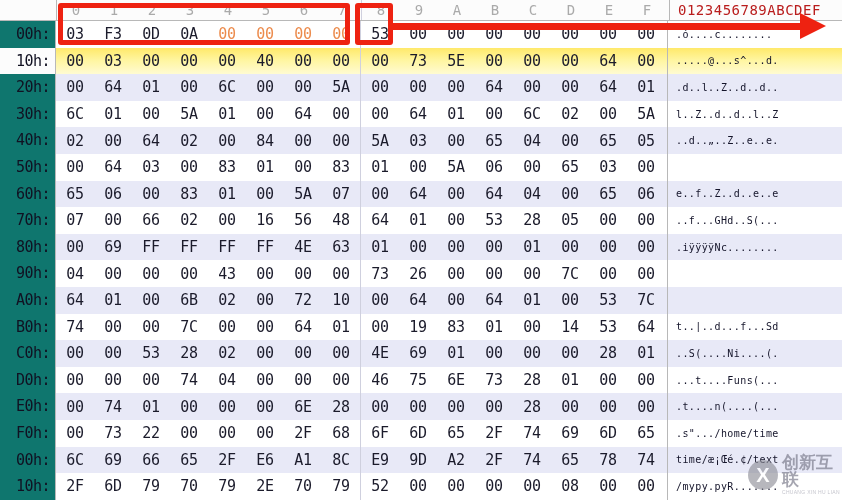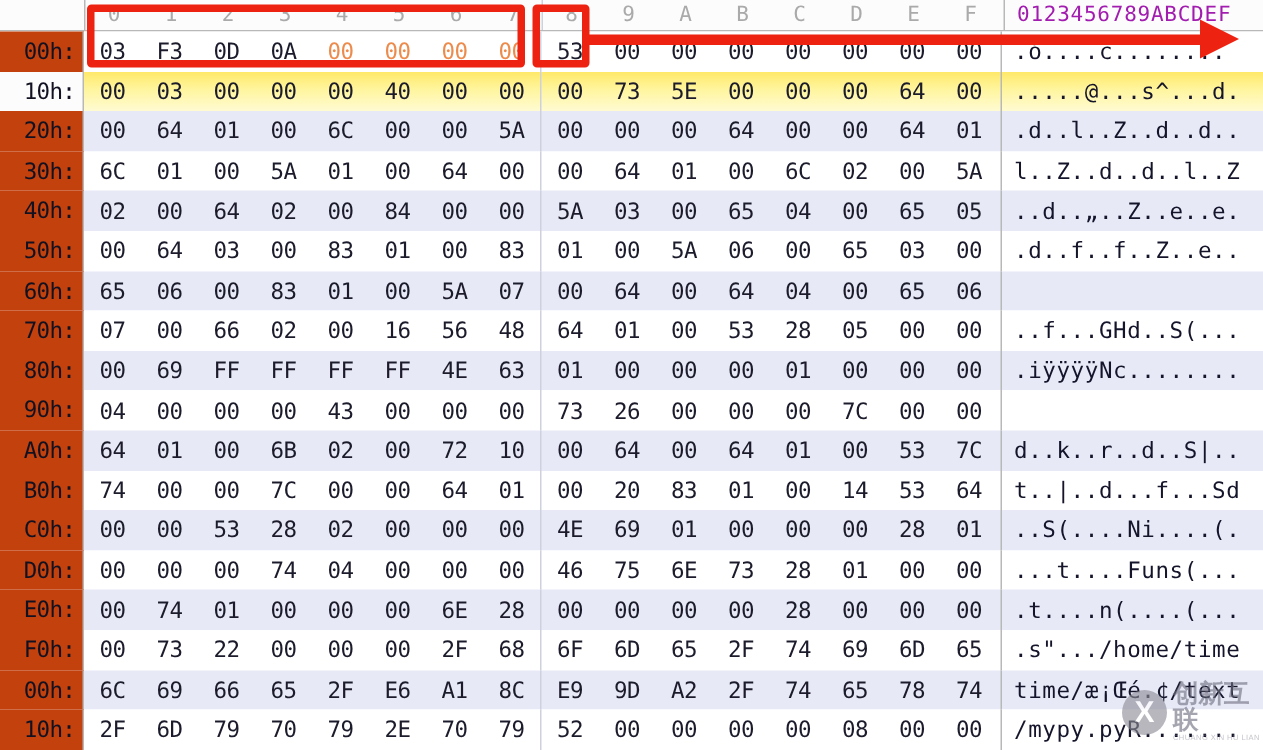--- a/index.html
+++ b/index.html
@@ -50,21 +50,21 @@
   .hdr-hex .hcell {
     width: 38px;
     text-align: center;
     font-size: 14px;
     color: #aaaaaa;
   }
   .hdr-ascii {
     flex: 1 1 auto;
     padding-left: 8px;
     font-size: 14px;
-    color: #a21caf;
+    color: #b91c1c;
     letter-spacing: 0.5px;
     white-space: nowrap;
     overflow: hidden;
   }
 
   
   .rows {
     position: relative;
   }
   .row {
@@ -83,21 +83,21 @@
     width: 56px;
     flex: 0 0 56px;
     text-align: right;
     padding-right: 5px;
     box-sizing: border-box;
     color: #111122;
     font-size: 15px;
     border-right: 1px solid #b8b8b8;
     height: 100%;
     line-height: 26.6px;
-    background: #c2410c;
+    background: #0f766e;
     letter-spacing: -0.5px;
   }
   .row.hl .off { background: #fcfcfc; }
   .hexpart {
     flex: 0 0 612px;
     display: flex;
     height: 100%;
     border-right: 1px solid #b8b8b8;
     box-sizing: border-box;
   }
@@ -112,21 +112,21 @@
   .cell {
     width: 38px;
     text-align: center;
     font-size: 15px;
     letter-spacing: -0.3px;
   }
   .cell.zero { color: #ec8b4c; }
   .asciipart {
     flex: 1 1 auto;
     padding-left: 8px;
-    font-size: 15px;
+    font-size: 10px;
     white-space: pre;
     overflow: hidden;
     color: #14142a;
     letter-spacing: 0.4px;
   }
 
   
   .annot {
     position: absolute;
     pointer-events: none;
@@ -382,21 +382,20 @@
             <div class="cell">01</div>
             <div class="cell">00</div>
             <div class="cell">5A</div>
             <div class="cell">06</div>
             <div class="cell">00</div>
             <div class="cell">65</div>
             <div class="cell">03</div>
             <div class="cell">00</div>
           </div>
         </div>
-        <div class="asciipart">.d..f..f..Z..e..</div>
       </div>
       <div class="row alt">
         <div class="off">60h:</div>
         <div class="hexpart">
           <div class="hgroup">
             <div class="cell">65</div>
             <div class="cell">06</div>
             <div class="cell">00</div>
             <div class="cell">83</div>
             <div class="cell">01</div>
@@ -408,20 +407,21 @@
             <div class="cell">00</div>
             <div class="cell">64</div>
             <div class="cell">00</div>
             <div class="cell">64</div>
             <div class="cell">04</div>
             <div class="cell">00</div>
             <div class="cell">65</div>
             <div class="cell">06</div>
           </div>
         </div>
+        <div class="asciipart">e..f..Z..d..e..e</div>
       </div>
       <div class="row plain">
         <div class="off">70h:</div>
         <div class="hexpart">
           <div class="hgroup">
             <div class="cell">07</div>
             <div class="cell">00</div>
             <div class="cell">66</div>
             <div class="cell">02</div>
             <div class="cell">00</div>
@@ -510,38 +510,37 @@
             <div class="cell">00</div>
             <div class="cell">64</div>
             <div class="cell">00</div>
             <div class="cell">64</div>
             <div class="cell">01</div>
             <div class="cell">00</div>
             <div class="cell">53</div>
             <div class="cell">7C</div>
           </div>
         </div>
-        <div class="asciipart">d..k..r..d..S|..</div>
       </div>
       <div class="row plain">
         <div class="off">B0h:</div>
         <div class="hexpart">
           <div class="hgroup">
             <div class="cell">74</div>
             <div class="cell">00</div>
             <div class="cell">00</div>
             <div class="cell">7C</div>
             <div class="cell">00</div>
             <div class="cell">00</div>
             <div class="cell">64</div>
             <div class="cell">01</div>
           </div>
           <div class="hgroup">
             <div class="cell">00</div>
-            <div class="cell">20</div>
+            <div class="cell">19</div>
             <div class="cell">83</div>
             <div class="cell">01</div>
             <div class="cell">00</div>
             <div class="cell">14</div>
             <div class="cell">53</div>
             <div class="cell">64</div>
           </div>
         </div>
         <div class="asciipart">t..|..d...f...Sd</div>
       </div>

